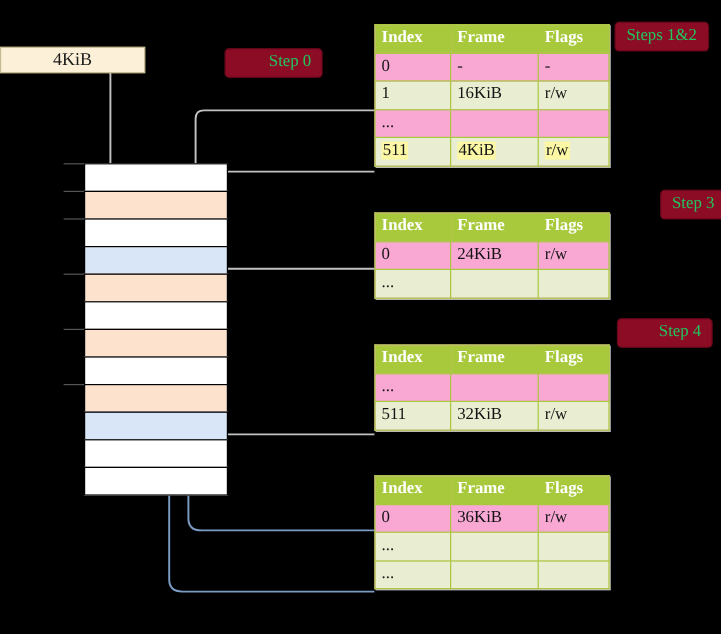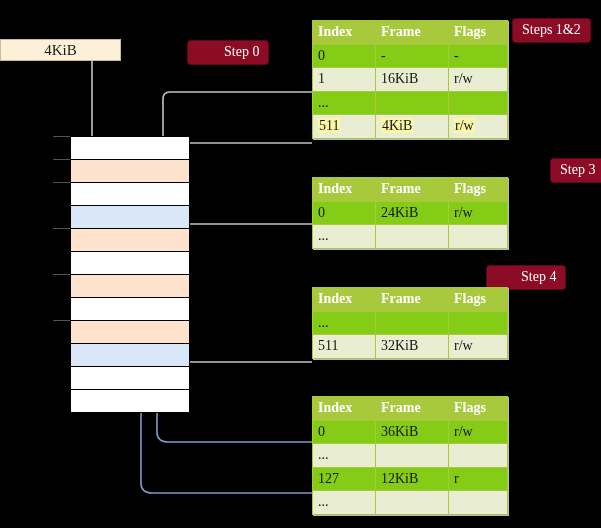--- a/index.html
+++ b/index.html
@@ -7,21 +7,21 @@
     width:601px;height:528px;position:relative;overflow:hidden;
     font-family:"Liberation Serif", serif;
     color:#000;
   }
   .stage{position:absolute;left:0;top:0;width:601px;height:528px;}
 
   
   .badge{
     position:absolute;
     background:#8c0b25;
-    color:#ffffff;
+    color:#22c55e;
     font-family:"Liberation Serif", serif;
     font-size:14px;
     line-height:1;
     padding:4px 9px 5px 9px;
     border-radius:3px;
     white-space:nowrap;
     box-shadow:0 0 0 1px #5e0718;
   }
 
   
@@ -47,21 +47,21 @@
   .memrow.blue{background:#d9e6f7;}
   .tick{
     position:absolute;
     height:1px;background:#555;
   }
 
   
   .ptable{
     position:absolute;
     border-collapse:collapse;
-    background:#84cc16;
+    background:#f9a8d4;
     box-shadow:1px 1px 0 0 #b9b9b9;
   }
   .ptable td,.ptable th{
     border:1px solid #a8c93c;
     padding:2px 5px 3px 5px;
     font-size:14px;
     line-height:1.25;
     text-align:left;
     vertical-align:top;
     height:17px;
@@ -141,21 +141,21 @@
 
   <div class="badge" style="left:188px;top:41px;padding-left:36px;">
     <span>Step 0</span>
   </div>
   <div class="badge" style="left:513px;top:19px;">
     <span>Steps 1&amp;2</span>
   </div>
   <div class="badge" style="left:519px;top:159px;margin-left:32px;">
     <span>Step 3</span>
   </div>
-  <div class="badge" style="left:487px;top:266px;padding-left:34px;">
+  <div class="badge" style="left:515px;top:266px;padding-left:34px;">
     <span>Step 4</span>
   </div>
 
   <div class="memcol" id="memcol" style="left:70px;top:136px;width:120px;height:276px;">
       <div class="memrow" style="top: 0px; width: 120px; height: 24px;"></div>
       <div class="memrow orange" style="top: 23px; width: 120px; height: 24px;"></div>
       <div class="memrow" style="top: 46px; width: 120px; height: 24px;"></div>
       <div class="memrow blue" style="top: 69px; width: 120px; height: 24px;"></div>
       <div class="memrow orange" style="top: 92px; width: 120px; height: 24px;"></div>
       <div class="memrow" style="top: 115px; width: 120px; height: 24px;"></div>
@@ -261,25 +261,20 @@
           <tr>
             <td class="col-index">0</td>
             <td class="col-frame">36KiB</td>
             <td class="col-flags">r/w</td>
           </tr>
           <tr class="alt">
             <td class="col-index">...</td>
             <td class="col-frame">&nbsp;</td>
             <td class="col-flags">&nbsp;</td>
           </tr>
-          <tr>
-            <td class="col-index">127</td>
-            <td class="col-frame">12KiB</td>
-            <td class="col-flags">r</td>
-          </tr>
           <tr class="alt">
             <td class="col-index">...</td>
             <td class="col-frame">&nbsp;</td>
             <td class="col-flags">&nbsp;</td>
           </tr>
         </tbody>
       </table>
     </div>
 
 </div>

